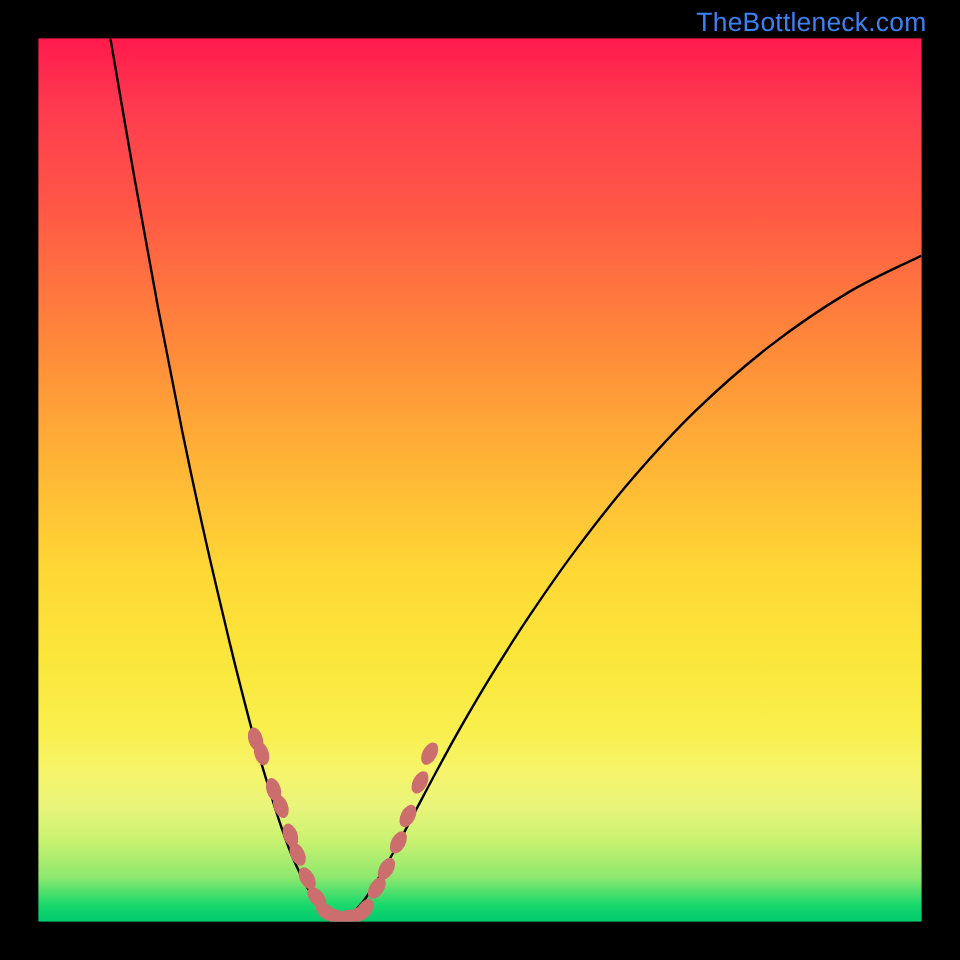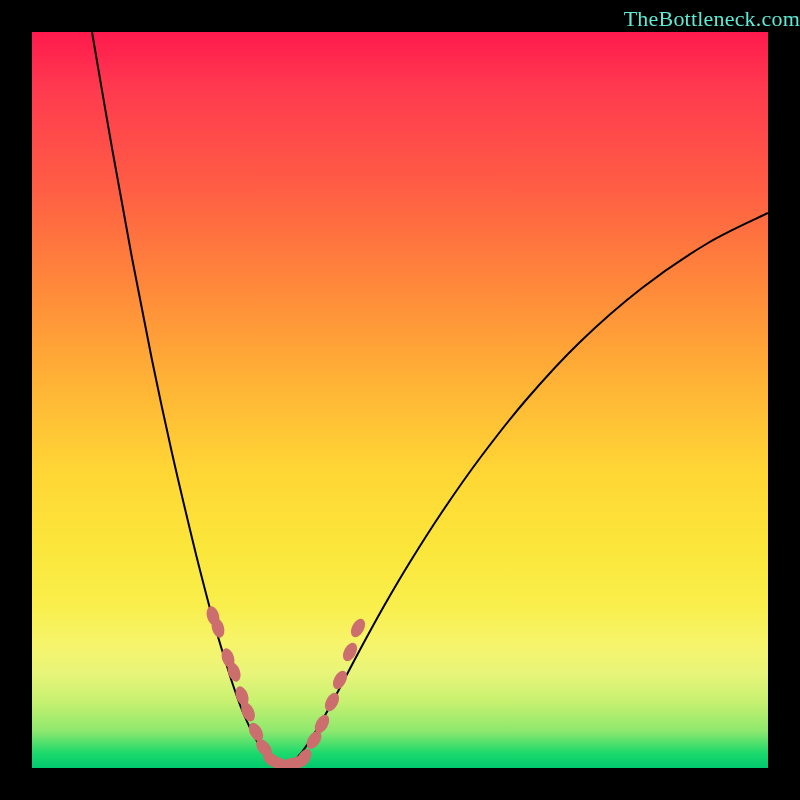--- a/index.html
+++ b/index.html
@@ -38,27 +38,26 @@
       #e9f57a 87%,
       #c7f170 91%,
       #8de86e 95%,
       #1cd96c 98%,
       #00c96e 100%
     );
   }
   .attribution {
     position: absolute;
     top: 6px;
-    right: 0;
-    color: #5eead4;
+    right: 28px;
+    color: #3b82f6;
     font-size: 22px;
     font-weight: 500;
     letter-spacing: 0.2px;
     z-index: 5;
-    font-family: Liberation Serif, serif;
   }
   svg.curve {
     position: absolute;
     left: 0;
     top: 0;
     width: 736px;
     height: 736px;
   }
 </style>
 </head>

